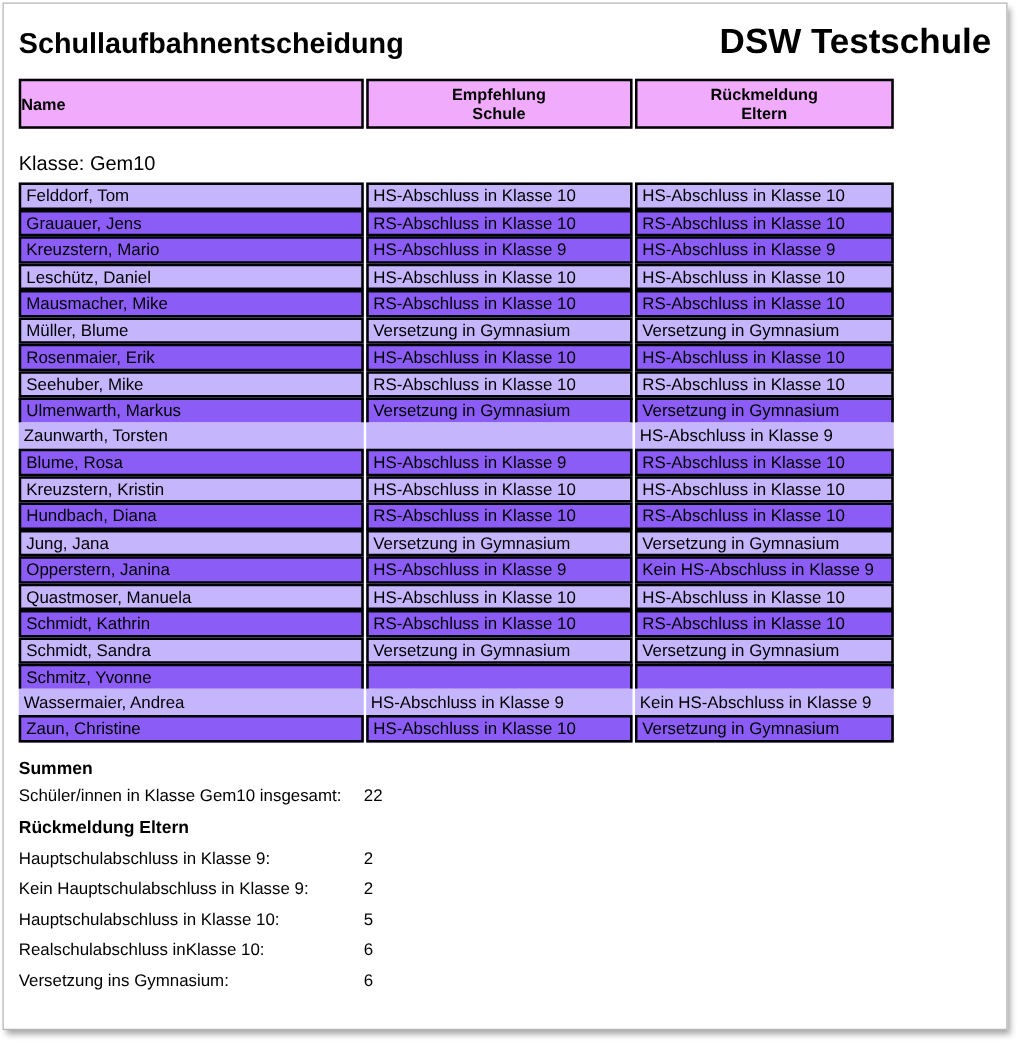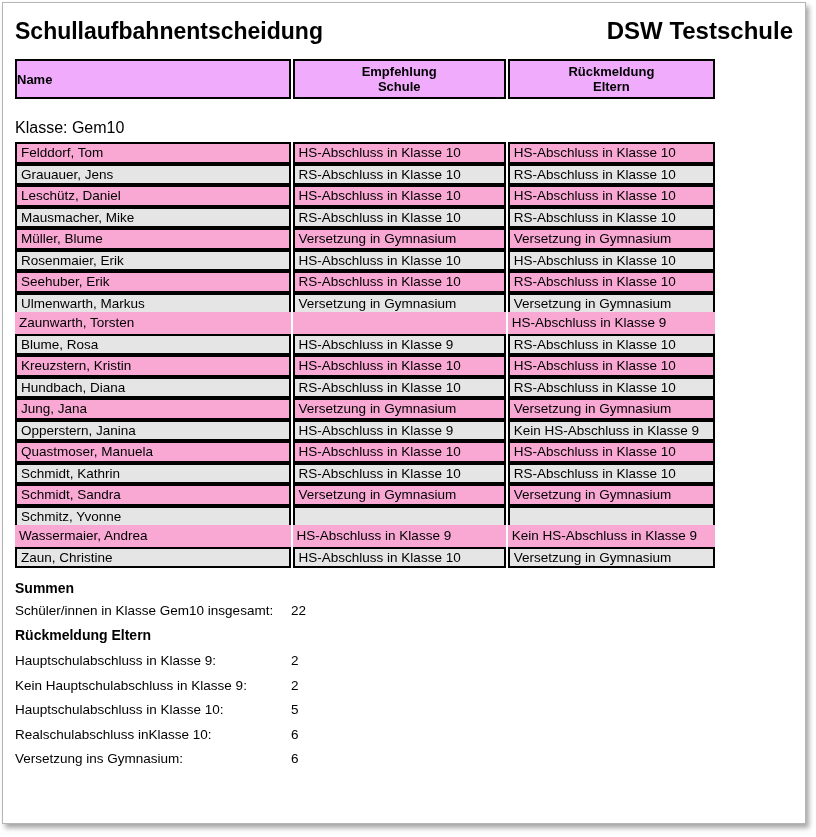--- a/index.html
+++ b/index.html
@@ -5,21 +5,21 @@
   html,body{margin:0;padding:0;background:#ffffff;}
   body{font-family:"Liberation Sans","DejaVu Sans",sans-serif;color:#000;}
   .page{
     position:absolute;top:2px;left:2px;width:804px;height:822px;
     background:#fff;border:1px solid #b5b5b5;
     box-shadow:3px 4px 5px rgba(0,0,0,0.35);
     padding:14px 10px 10px 10px;box-sizing:border-box;overflow:hidden;
   }
   .titlebar{display:flex;justify-content:space-between;align-items:baseline;padding:0 2px;gap:20px;}
   .title{font-size:23px;font-weight:bold;letter-spacing:0px;}
-  .school{font-size:24px;font-weight:bold;}
+  .school{font-size:28px;font-weight:bold;}
 
   table.grid{border-collapse:separate;border-spacing:2px 0;table-layout:fixed;width:704px;}
   col.c-name{width:274px;}
   col.c-emp{width:212px;}
   col.c-rue{width:206px;}
 
   table.head{margin-top:14px;}
   table.head th{
     border:2px solid #000;font-size:13px;font-weight:bold;
     height:36px;vertical-align:middle;white-space:pre-line;line-height:15px;
@@ -29,22 +29,22 @@
 
   .klasse{font-size:16px;margin:20px 0 5px 2px;}
 
   table.data td{
     font-size:13.5px;height:17.5px;vertical-align:middle;
     padding:0 2px 0 4px;overflow:hidden;white-space:nowrap;
   }
   tr.b-full td{border:2px solid #000;}
   tr.b-open td{border:2px solid #000;border-bottom:none;}
   tr.b-none td{border:none;padding:2px 4px 2px 4px;}
-  tr.shaded td{background:#f9a8d4;}
-  tr.plain td{background:#e5e5e5;margin-left:20px;}
+  tr.shaded td{background:#c4b5fd;}
+  tr.plain td{background:#8b5cf6;margin-left:20px;}
 
   .summary{margin-top:9px;padding-left:2px;}
   .sum-h{font-size:14px;font-weight:bold;line-height:22px;}
   .sum-line{font-size:13.5px;line-height:23px;}
   .sum-line .lbl{display:inline-block;width:276px;}
   .rueck-h{margin-top:2px;}
   .sum-items{margin-top:3px;}
   .sum-items .sum-line{line-height:24.5px;}
 </style>
 </head>
@@ -86,20 +86,25 @@
         <tr class="shaded b-full">
       <td>Felddorf, Tom</td>
       <td>HS-Abschluss in Klasse 10</td>
       <td>HS-Abschluss in Klasse 10</td>
     </tr>
         <tr class="plain b-full">
       <td>Grauauer, Jens</td>
       <td>RS-Abschluss in Klasse 10</td>
       <td>RS-Abschluss in Klasse 10</td>
     </tr>
+        <tr class="plain b-full">
+      <td>Kreuzstern, Mario</td>
+      <td>HS-Abschluss in Klasse 9</td>
+      <td>HS-Abschluss in Klasse 9</td>
+    </tr>
         <tr class="shaded b-full">
       <td>Leschütz, Daniel</td>
       <td>HS-Abschluss in Klasse 10</td>
       <td>HS-Abschluss in Klasse 10</td>
     </tr>
         <tr class="plain b-full">
       <td>Mausmacher, Mike</td>
       <td>RS-Abschluss in Klasse 10</td>
       <td>RS-Abschluss in Klasse 10</td>
     </tr>
@@ -107,21 +112,21 @@
       <td>Müller, Blume</td>
       <td>Versetzung in Gymnasium</td>
       <td>Versetzung in Gymnasium</td>
     </tr>
         <tr class="plain b-full">
       <td>Rosenmaier, Erik</td>
       <td>HS-Abschluss in Klasse 10</td>
       <td>HS-Abschluss in Klasse 10</td>
     </tr>
         <tr class="shaded b-full">
-      <td>Seehuber, Erik</td>
+      <td>Seehuber, Mike</td>
       <td>RS-Abschluss in Klasse 10</td>
       <td>RS-Abschluss in Klasse 10</td>
     </tr>
         <tr class="plain b-open">
       <td>Ulmenwarth, Markus</td>
       <td>Versetzung in Gymnasium</td>
       <td>Versetzung in Gymnasium</td>
     </tr>
         <tr class="shaded b-none">
       <td>Zaunwarth, Torsten</td>

